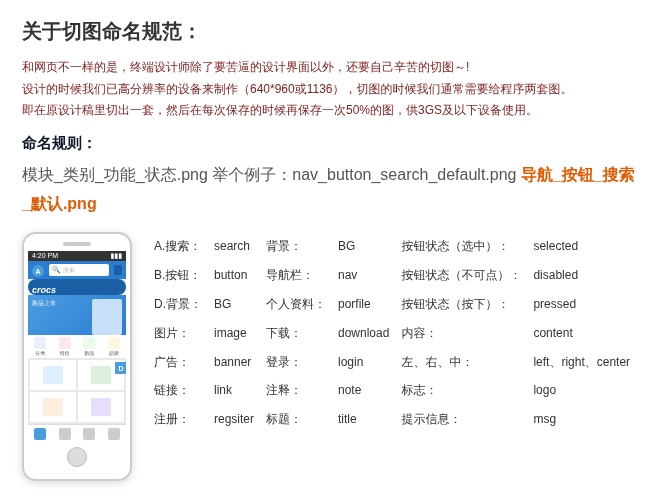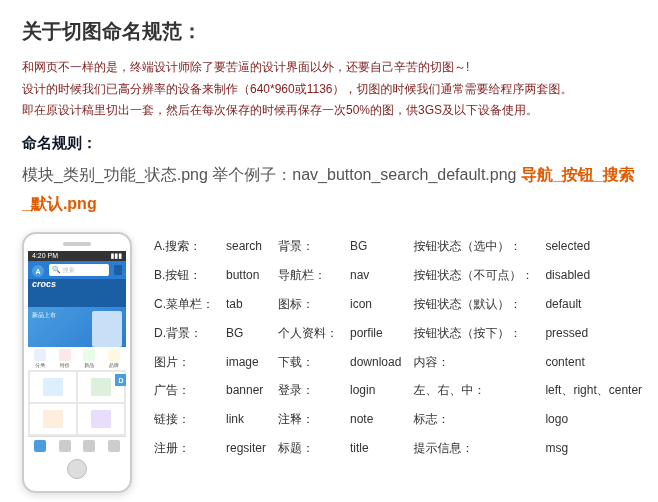--- a/index.html
+++ b/index.html
@@ -99,24 +99,25 @@
       flex: 1;
       height: 12px;
       display: flex;
       align-items: center;
       padding: 0 3px;
       font-size: 7px;
       color: #999;
     }
     .phone-logo-area {
       background: #1a5fa3;
-      height: 28px;
-      display: flex;
-      align-items: flex-start;
+      height: 16px;
+      display: flex;
+      align-items: flex-end;
       padding: 0 4px;
+      border-radius: 13px;
     }
     .phone-logo-text {
       color: #fff;
       font-size: 9px;
       font-style: italic;
       font-weight: bold;
     }
     .phone-banner {
       background: linear-gradient(135deg, #4a9edf, #2b7cd3);
       height: 40px;
@@ -370,28 +371,20 @@
           </tr>
           <tr>
             <td class="term-label">B.按钮：</td>
             <td class="term-value">button</td>
             <td class="term-label">导航栏：</td>
             <td class="term-value">nav</td>
             <td class="term-label">按钮状态（不可点）：</td>
             <td class="term-value">disabled</td>
           </tr>
           <tr>
-            <td class="term-label">C.菜单栏：</td>
-            <td class="term-value">tab</td>
-            <td class="term-label">图标：</td>
-            <td class="term-value">icon</td>
-            <td class="term-label">按钮状态（默认）：</td>
-            <td class="term-value">default</td>
-          </tr>
-          <tr>
             <td class="term-label">D.背景：</td>
             <td class="term-value">BG</td>
             <td class="term-label">个人资料：</td>
             <td class="term-value">porfile</td>
             <td class="term-label">按钮状态（按下）：</td>
             <td class="term-value">pressed</td>
           </tr>
           <tr>
             <td class="term-label">图片：</td>
             <td class="term-value">image</td>

